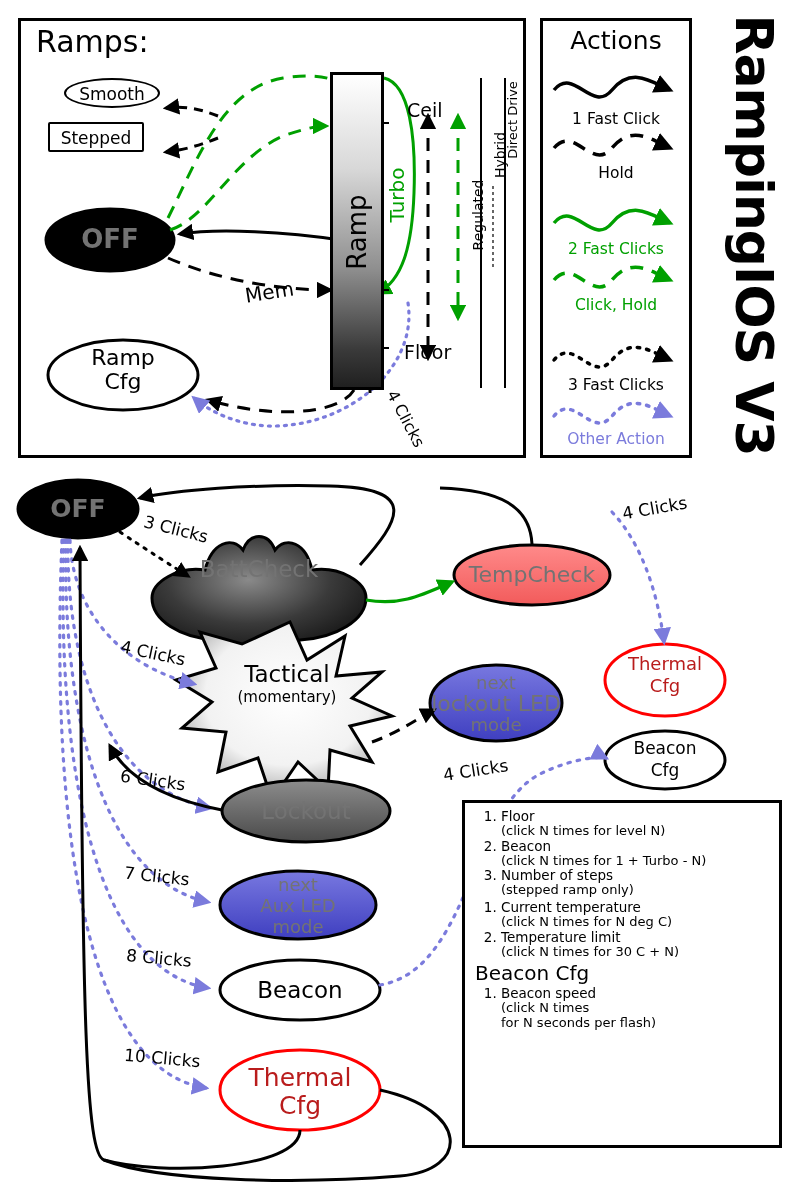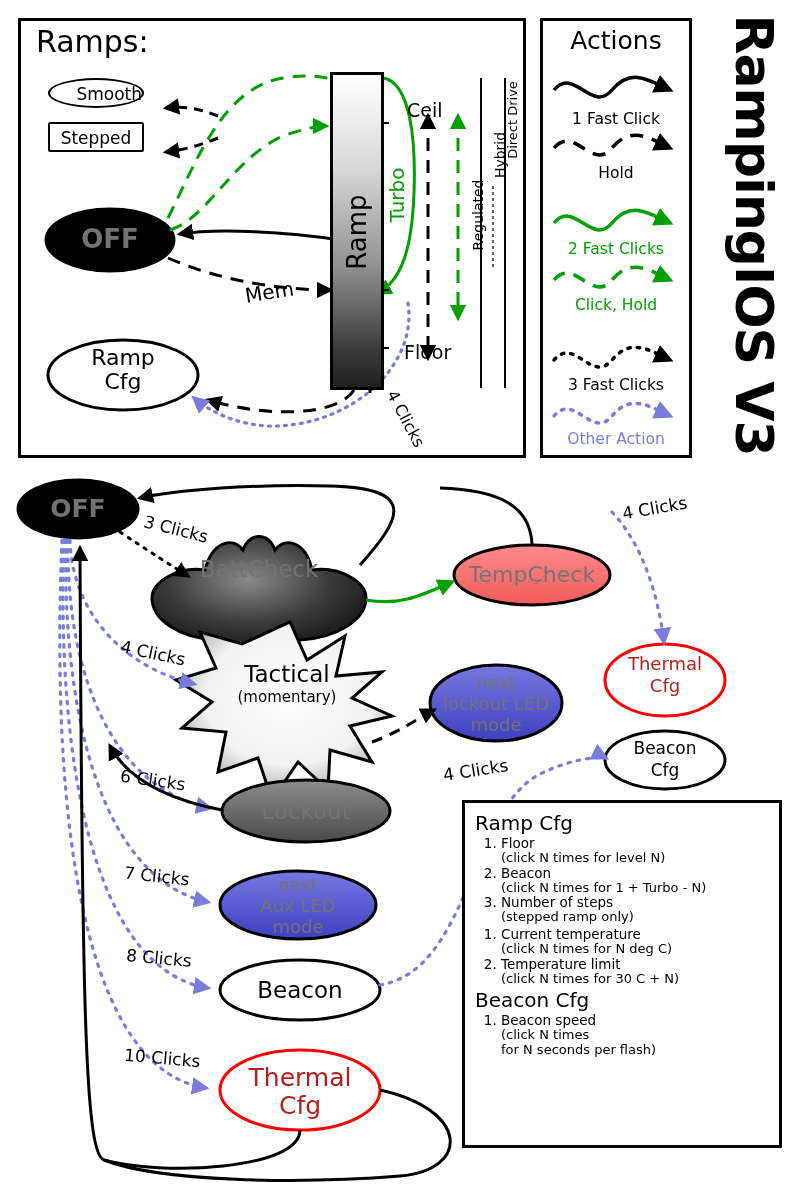--- a/index.html
+++ b/index.html
@@ -130,24 +130,23 @@
   .ramp-pill {
     position: absolute;
     box-sizing: border-box;
     border: 2px solid #000;
     background: #fff;
     text-align: center;
     font-size: 17px;
     line-height: 1.0;
   }
   #smooth-pill {
-    left: 48px; top: 78px; width: 96px; height: 30px;
+    left: 64px; top: 78px; width: 96px; height: 30px;
     border-radius: 50%/50%;
     padding-top: 6px;
-    text-align: right;
   }
   #stepped-pill {
     left: 48px; top: 122px; width: 96px; height: 30px;
     border-radius: 2px;
     padding-top: 6px;
   }
   
   #ramp-bar {
     position: absolute;
     left: 330px; top: 72px; width: 54px; height: 318px;
@@ -375,21 +374,21 @@
   <div class="lbl white ctr" style="left:259px;top:569px;font-size:23px;">BattCheck</div>
   <div class="lbl white ctr" style="left:532px;top:575px;font-size:22px;">TempCheck</div>
 
   <div class="lbl red ctr" style="left:665px;top:664px;font-size:18px;">Thermal</div>
   <div class="lbl red ctr" style="left:665px;top:686px;font-size:18px;">Cfg</div>
 
   <div class="lbl ctr" style="left:287px;top:674px;font-size:23px;">Tactical</div>
   <div class="lbl ctr" style="left:287px;top:698px;font-size:15px;">(momentary)</div>
 
   <div class="lbl white ctr" style="left:496px;top:683px;font-size:18px;">next</div>
-  <div class="lbl white ctr" style="left:496px;top:704px;font-size:18px;">lockout LED</div>
+  <div class="lbl white ctr" style="left:496px;top:704px;font-size:22px;">lockout LED</div>
   <div class="lbl white ctr" style="left:496px;top:725px;font-size:18px;">mode</div>
 
   <div class="lbl ctr" style="left:665px;top:749px;font-size:17px;">Beacon</div>
   <div class="lbl ctr" style="left:665px;top:771px;font-size:17px;">Cfg</div>
 
   <div class="lbl white ctr" style="left:306px;top:811px;font-size:23px;">Lockout</div>
 
   <div class="lbl white ctr" style="left:298px;top:885px;font-size:18px;">next</div>
   <div class="lbl white ctr" style="left:298px;top:906px;font-size:18px;">Aux LED</div>
   <div class="lbl white ctr" style="left:298px;top:927px;font-size:18px;">mode</div>
@@ -402,21 +401,20 @@
   <div class="lbl" style="left:143px;top:521px;font-size:17px;transform:rotate(14deg);">3 Clicks</div>
   <div class="lbl" style="left:120px;top:645px;font-size:17px;transform:rotate(12deg);">4 Clicks</div>
   <div class="lbl" style="left:120px;top:772px;font-size:17px;transform:rotate(8deg);">6 Clicks</div>
   <div class="lbl" style="left:124px;top:868px;font-size:17px;transform:rotate(6deg);">7 Clicks</div>
   <div class="lbl" style="left:126px;top:950px;font-size:17px;transform:rotate(5deg);">8 Clicks</div>
   <div class="lbl" style="left:124px;top:1050px;font-size:17px;transform:rotate(5deg);">10 Clicks</div>
   <div class="lbl" style="left:443px;top:762px;font-size:17px;transform:rotate(-9deg);">4 Clicks</div>
   <div class="lbl" style="left:622px;top:500px;font-size:17px;transform:rotate(-10deg);">4 Clicks</div>
 
   <div id="cfg-panel">
-    <h3>Ramp Cfg</h3>
     <ol>
       <li>
         <span>Floor</span>
         <span class="sub">(click N times for level N)</span>
       </li>
       <li>
         <span>Beacon</span>
         <span class="sub">(click N times for 1 + Turbo - N)</span>
       </li>
       <li>

